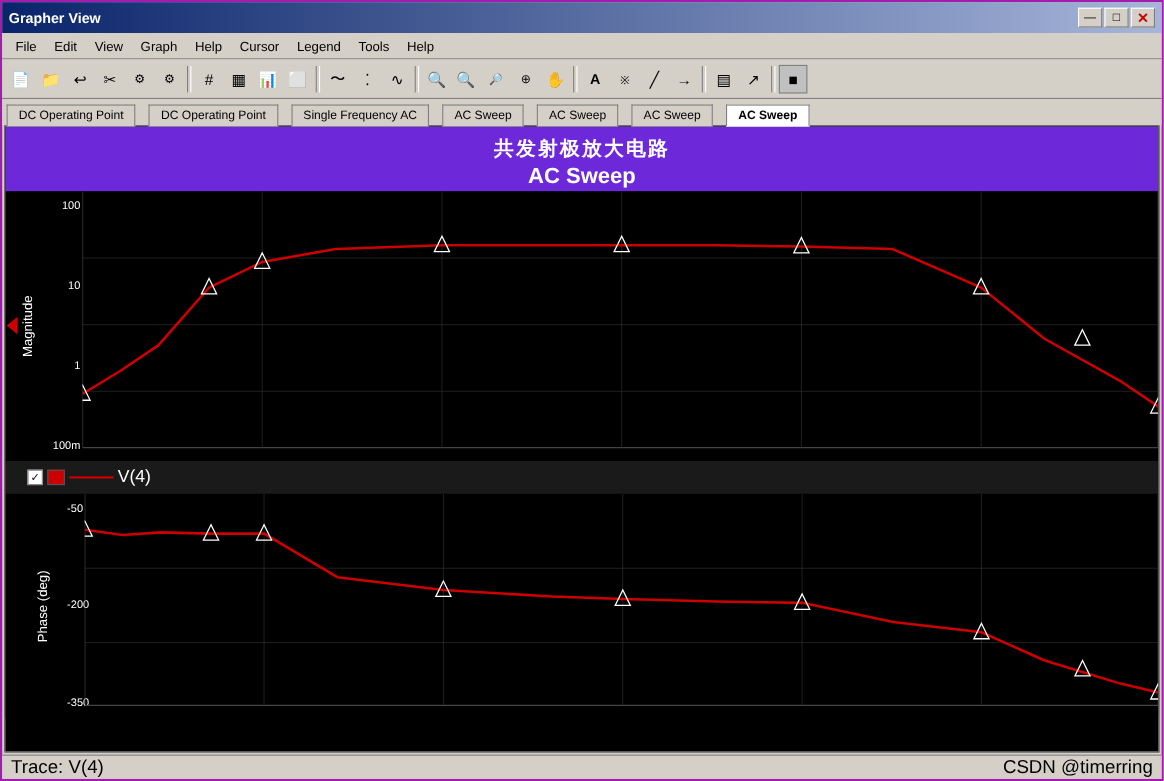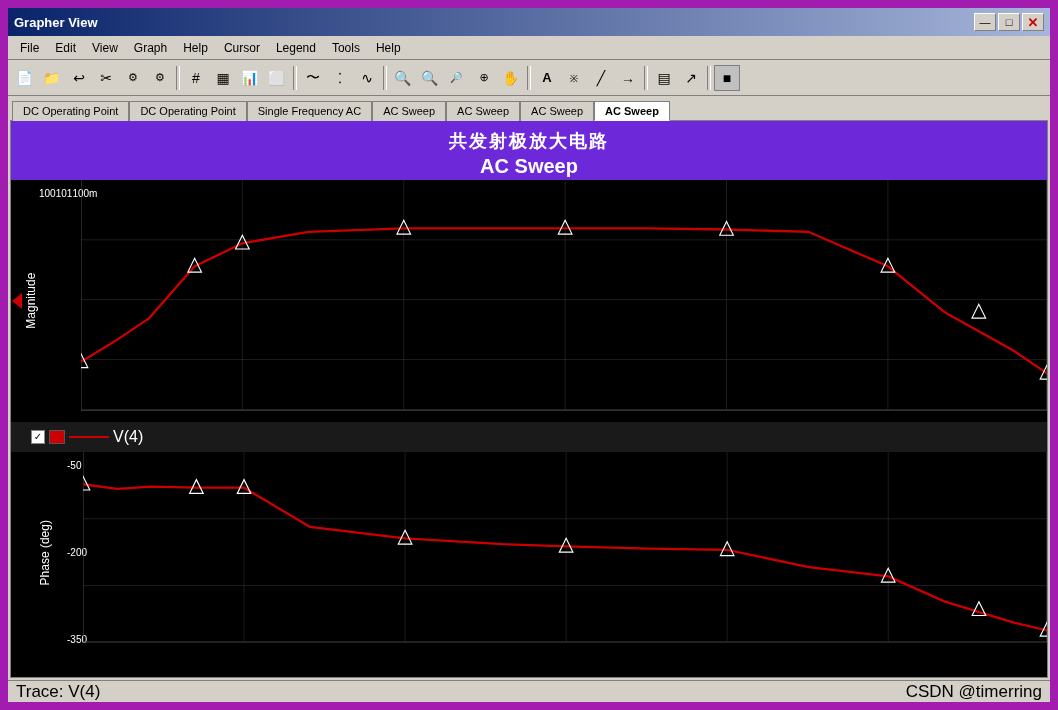--- a/index.html
+++ b/index.html
@@ -1,36 +1,36 @@
 <!DOCTYPE html>
 <html><head>
   <meta charset="utf-8">
   <style>
     * { margin: 0; padding: 0; box-sizing: border-box; }
     body { font-family: 'Segoe UI', Tahoma, Arial, sans-serif; font-size: 12px; background: #d4d0c8; width: 1058px; height: 710px; overflow: hidden; }
     
-    .window { width: 1058px; height: 710px; background: #d4d0c8; border: 8px solid #a21caf; display: flex; flex-direction: column; }
+    .window { width: 1058px; height: 710px; background: #d4d0c8; border: 2px solid #a21caf; display: flex; flex-direction: column; }
     
     .title-bar { background: linear-gradient(to right, #0a246a, #a6b5d9); height: 28px; display: flex; align-items: center; justify-content: space-between; padding: 0 6px; flex-shrink: 0; }
     .title-text { color: white; font-weight: bold; font-size: 13px; }
     .title-buttons { display: flex; gap: 2px; }
     .title-btn { width: 22px; height: 18px; background: #d4d0c8; border: 1px solid #808080; border-top-color: #fff; border-left-color: #fff; display: flex; align-items: center; justify-content: center; font-size: 11px; cursor: pointer; }
     .title-btn.close { background: #d4d0c8; }
     .title-btn-close-x { color: #cc0000; font-weight: bold; font-size: 13px; }
 
     .menu-bar { background: #d4d0c8; height: 24px; display: flex; align-items: center; padding: 0 4px; border-bottom: 1px solid #808080; flex-shrink: 0; }
     .menu-item { padding: 2px 8px; cursor: pointer; font-size: 12px; text-align: center; }
 
     .toolbar { background: #d4d0c8; height: 36px; display: flex; align-items: center; padding: 2px 4px; border-bottom: 1px solid #808080; flex-shrink: 0; gap: 1px; flex-wrap: nowrap; overflow: hidden; }
     .toolbar-btn { width: 26px; height: 26px; background: #d4d0c8; border: 1px solid transparent; display: flex; align-items: center; justify-content: center; cursor: pointer; font-size: 14px; }
     .toolbar-sep { width: 4px; height: 24px; border-left: 1px solid #808080; border-right: 1px solid #fff; margin: 0 2px; }
     .toolbar-btn-gray { background: #c0c0c0; border: 1px solid #808080; }
 
     .tabs { background: #d4d0c8; display: flex; padding: 4px 4px 0; flex-shrink: 0; border-bottom: 0; }
-    .tab { padding: 3px 10px; border: 1px solid #808080; background: #d4d0c8; cursor: pointer; font-size: 11px; margin-right: 0; border-bottom: none; position: relative; top: 1px; }
+    .tab { padding: 3px 10px; border: 1px solid #808080; background: #d4d0c8; cursor: pointer; font-size: 11px; margin-right: 12px; border-bottom: none; position: relative; top: 1px; }
     .tab.active { background: #fff; border-bottom: 1px solid #fff; z-index: 1; font-weight: bold; }
 
     .main-area { flex: 1; background: #000; display: flex; flex-direction: column; padding: 0; overflow: hidden; border: 1px solid #808080; margin: 0 2px 2px 2px; }
 
     .chart-title-area { background: #6d28d9; text-align: center; padding: 8px 0 2px; flex-shrink: 0; }
     .chart-title-cn { color: white; font-size: 18px; font-weight: bold; letter-spacing: 2px; }
     .chart-title-en { color: white; font-size: 20px; font-weight: bold; margin-top: 2px; }
 
     .x-axis-area { background: #000; color: white; text-align: center; padding-bottom: 4px; flex-shrink: 0; }
     .x-axis-labels { display: flex; justify-content: space-between; padding: 2px 70px 0 70px; font-size: 10px; color: white; }
@@ -125,21 +125,21 @@
     </div>
 
     <div style="flex: 0 0 210px; display: flex; position: relative; background: #000;">
 
       <div style="width: 12px; display: flex; align-items: center; justify-content: center; flex-shrink:0;">
         <div style="width: 0; height: 0; border-top: 8px solid transparent; border-bottom: 8px solid transparent; border-right: 10px solid #cc0000;"></div>
       </div>
 
       <div style="writing-mode: vertical-rl; transform: rotate(180deg); color: white; font-size: 12px; display: flex; align-items: center; justify-content: center; width: 16px; flex-shrink: 0;">Magnitude</div>
 
-      <div style="width: 42px; flex-shrink:0; display: flex; flex-direction: row; justify-content: space-between; padding: 8px 2px 8px 0; color: white; font-size: 10px; text-align: right;">
+      <div style="width: 42px; flex-shrink:0; display: flex; flex-direction: column; justify-content: space-between; padding: 8px 2px 8px 0; color: white; font-size: 10px; text-align: right;">
         <span>100</span>
         <span>10</span>
         <span>1</span>
         <span>100m</span>
       </div>
 
       <div style="flex:1; position: relative;">
         <svg viewBox="0 0 850 210" preserveAspectRatio="none" style="width:100%;height:100%;">
 
           <line x1="0" y1="52" x2="850" y2="52" stroke="#333" stroke-width="0.5"></line>

